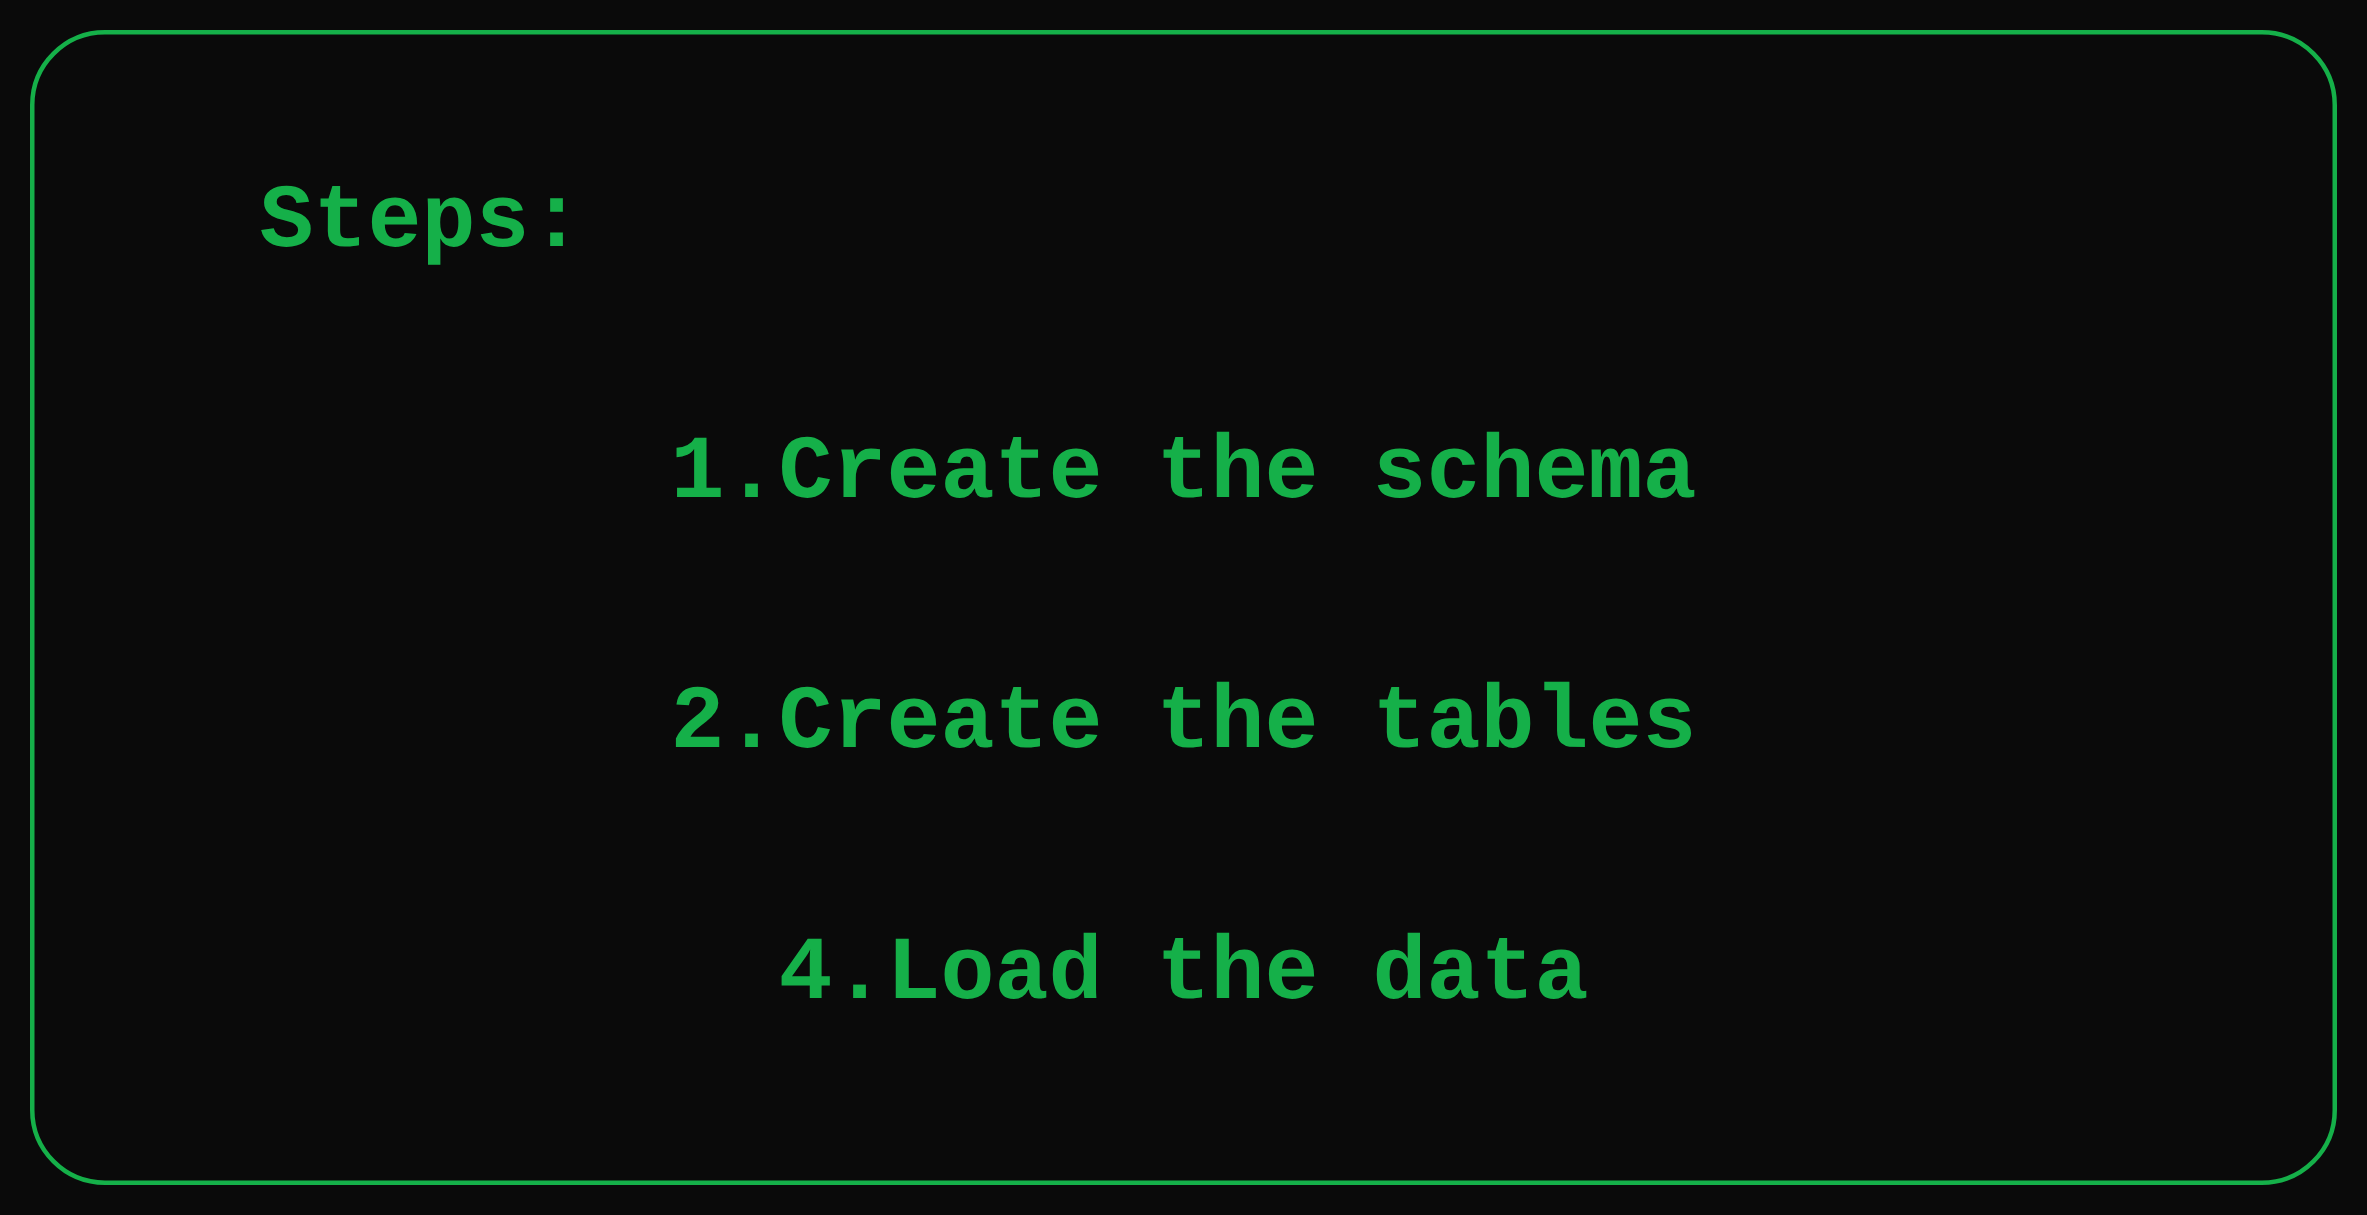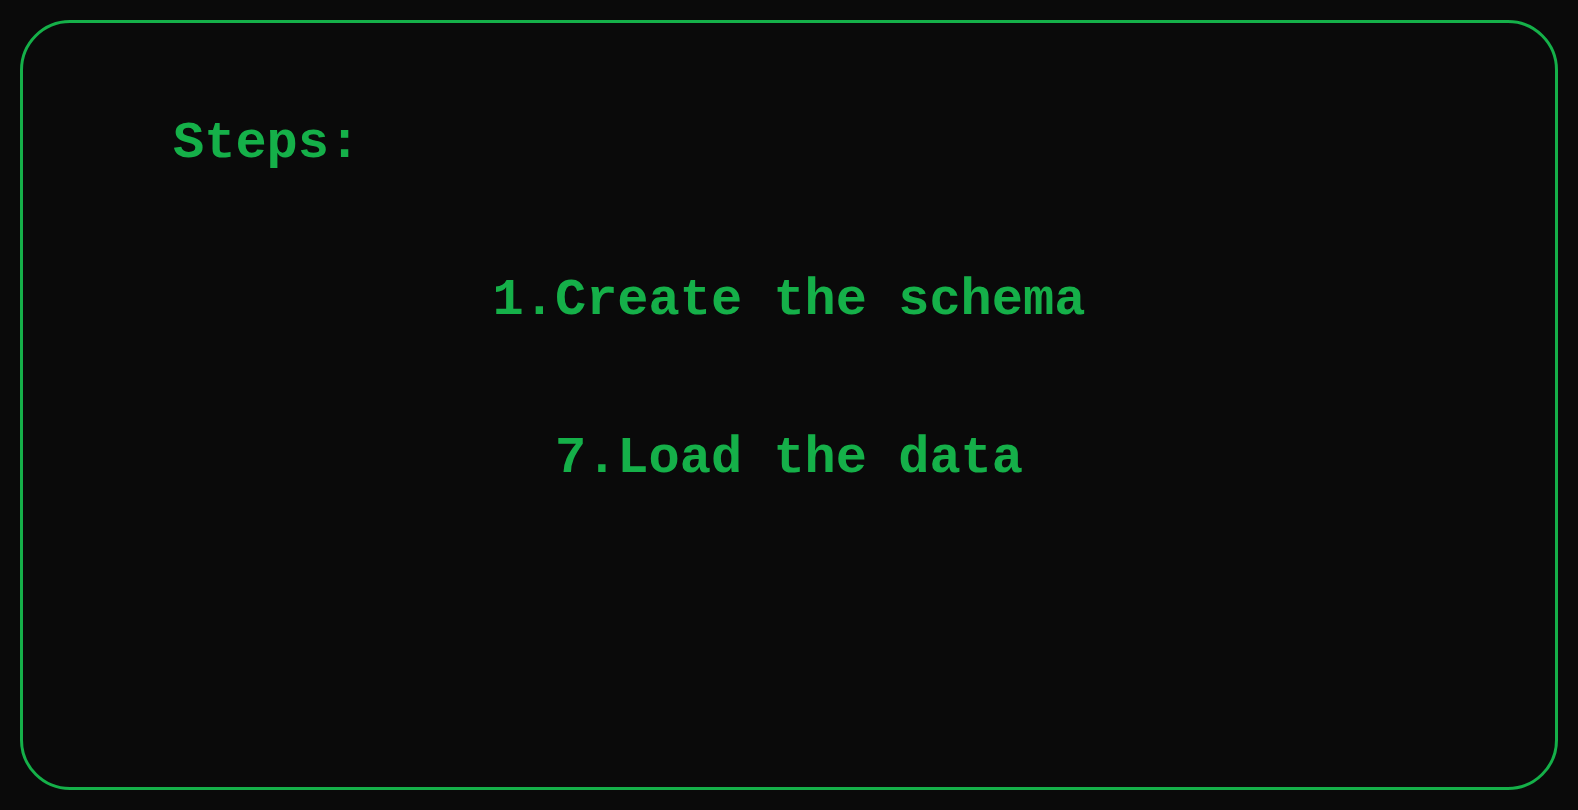--- a/index.html
+++ b/index.html
@@ -14,21 +14,21 @@
       font-family: 'Courier New', Courier, monospace;
       padding: 20px;
     }
     .terminal-box {
       width: 100%;
       height: 100%;
       border: 3px solid #15b049;
       border-radius: 50px;
       padding: 90px 150px 70px 150px;
       color: #15b049;
-      font-size: 52px;
+      font-size: 60px;
       font-weight: bold;
       line-height: 1.2;
     }
     .heading {
       margin-bottom: 95px;
     }
     .step-item {
       margin-bottom: 95px;
       white-space: pre;
       text-align: center;
@@ -36,14 +36,15 @@
     .step-item:last-child {
       margin-bottom: 0;
     }
   </style>
 </head>
 <body>
 
 <div class="terminal-box">
   <div class="heading">Steps:</div>
   <div class="step-item">1.Create the schema</div>
-  <div class="step-item">7.Load the data</div>
+  <div class="step-item">2.Create the tables</div>
+  <div class="step-item">4.Load the data</div>
 </div>
 
 </body></html>

